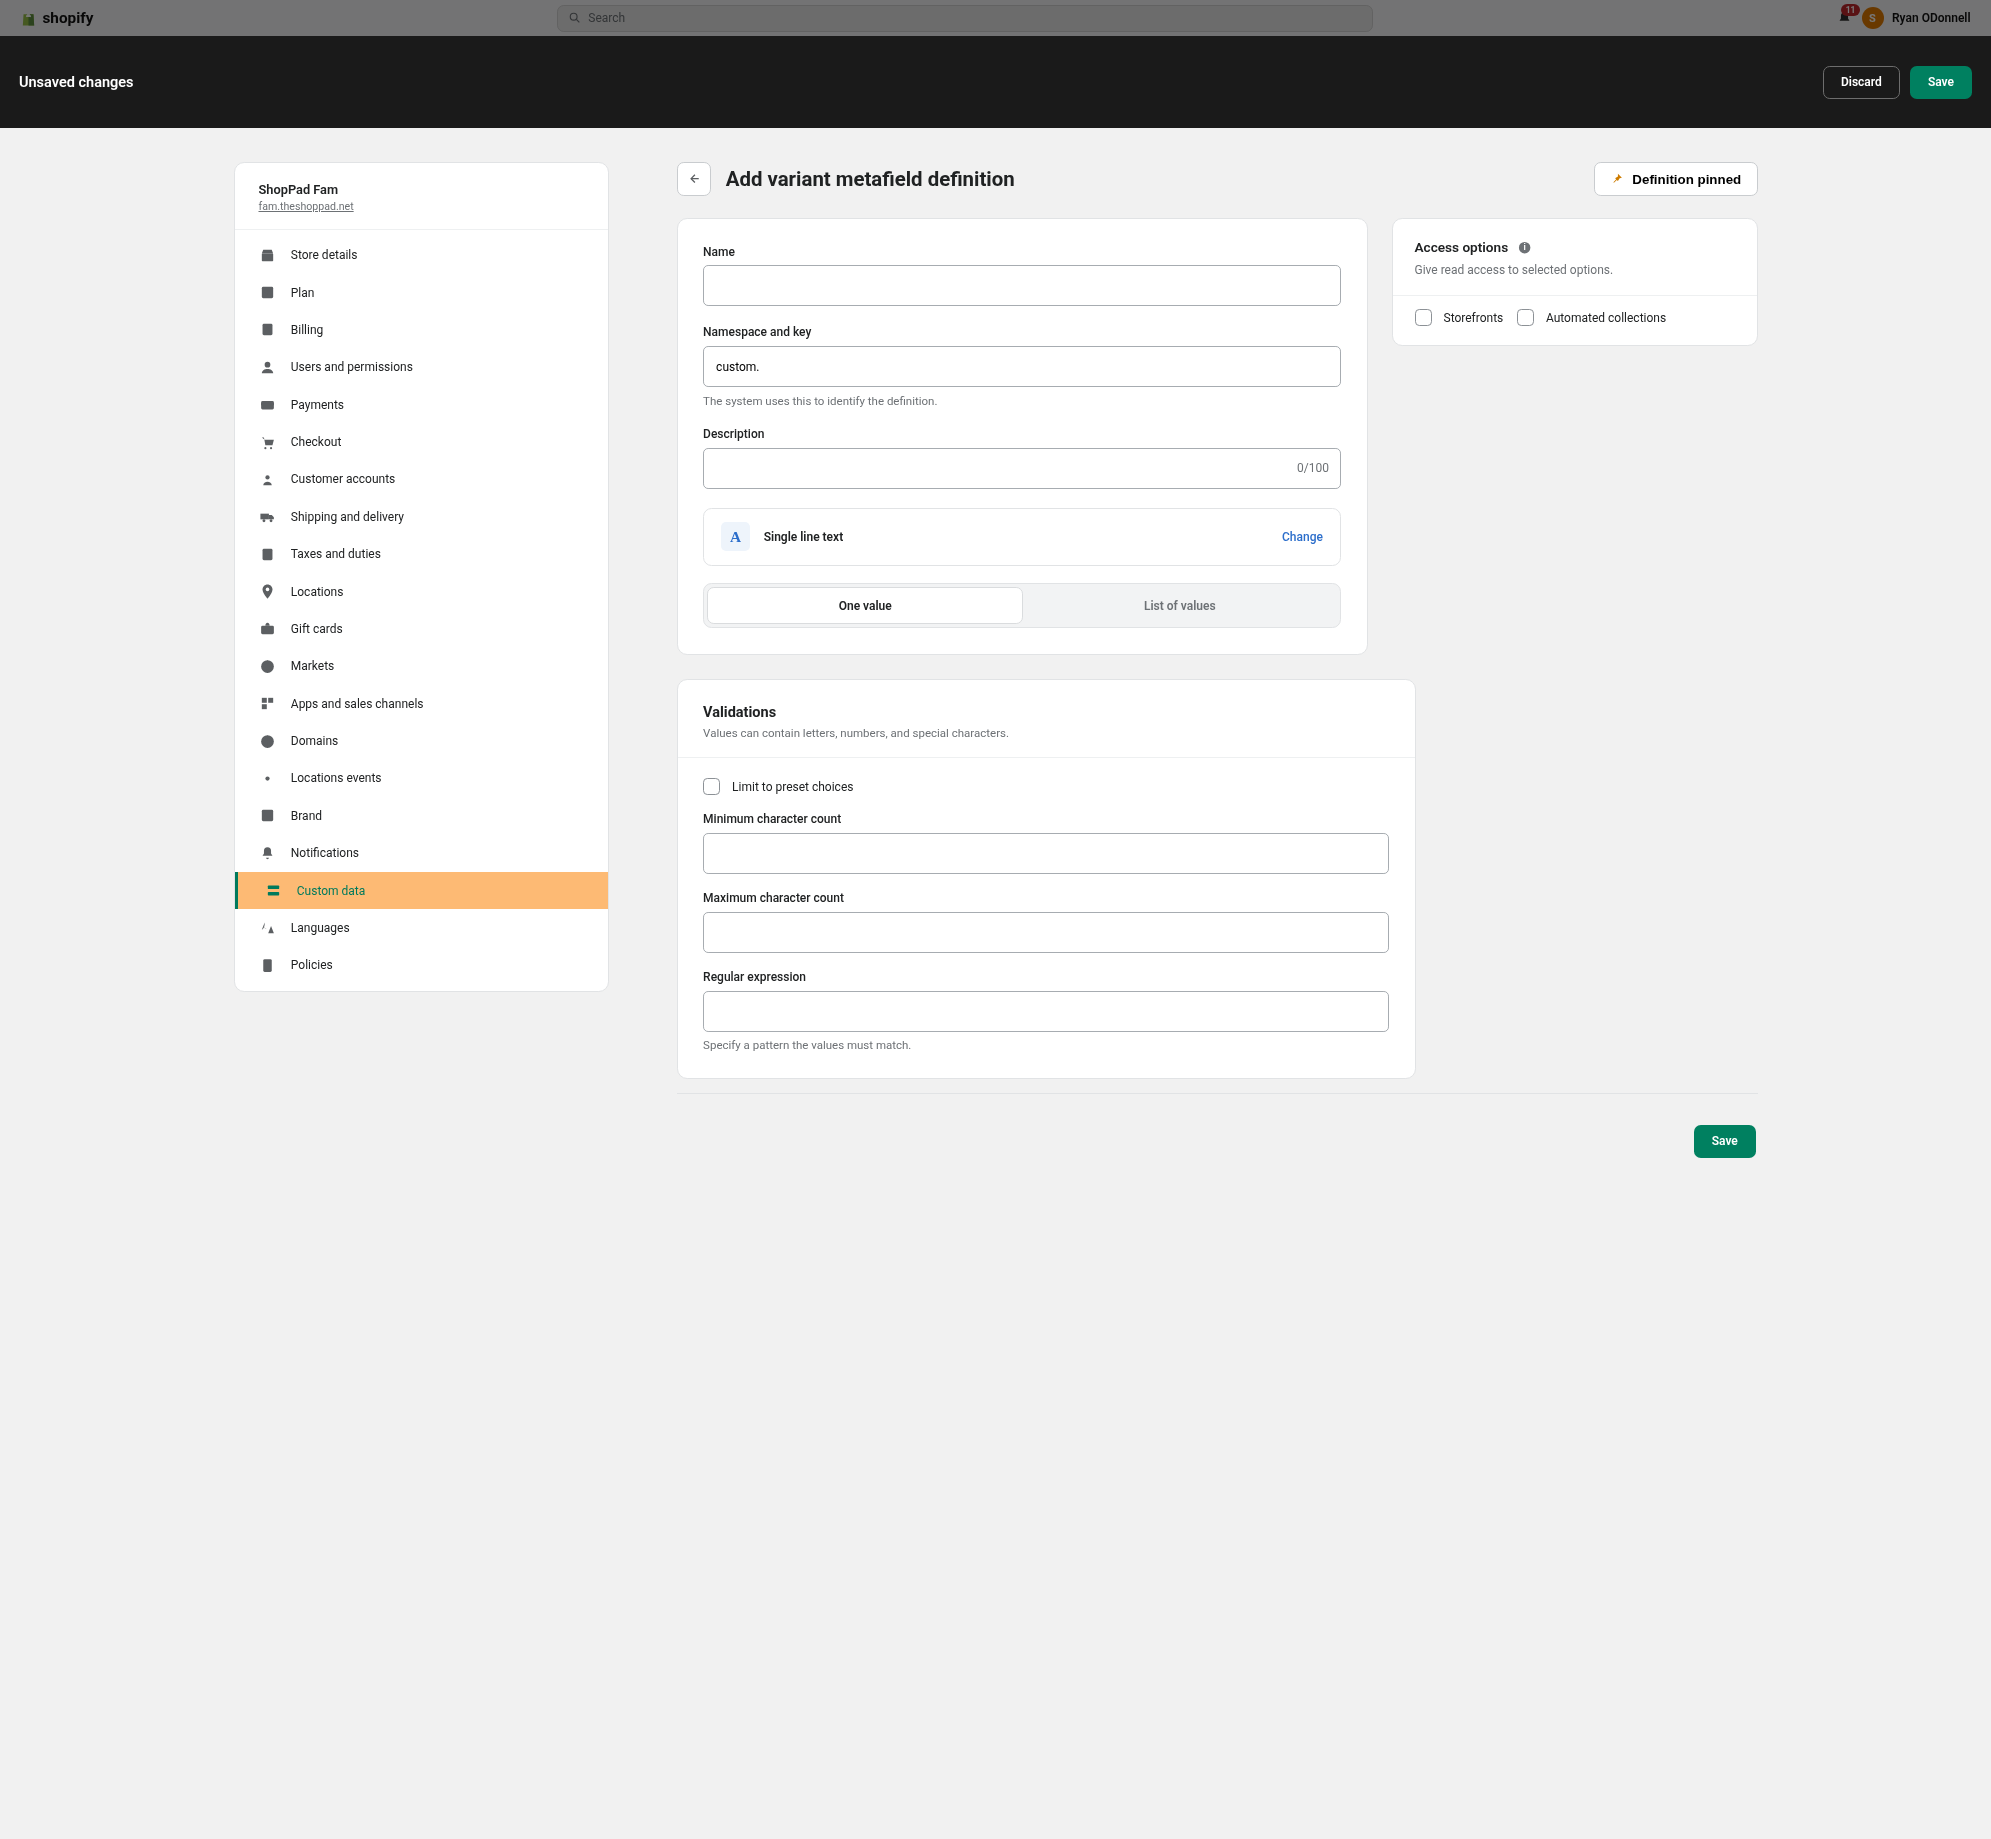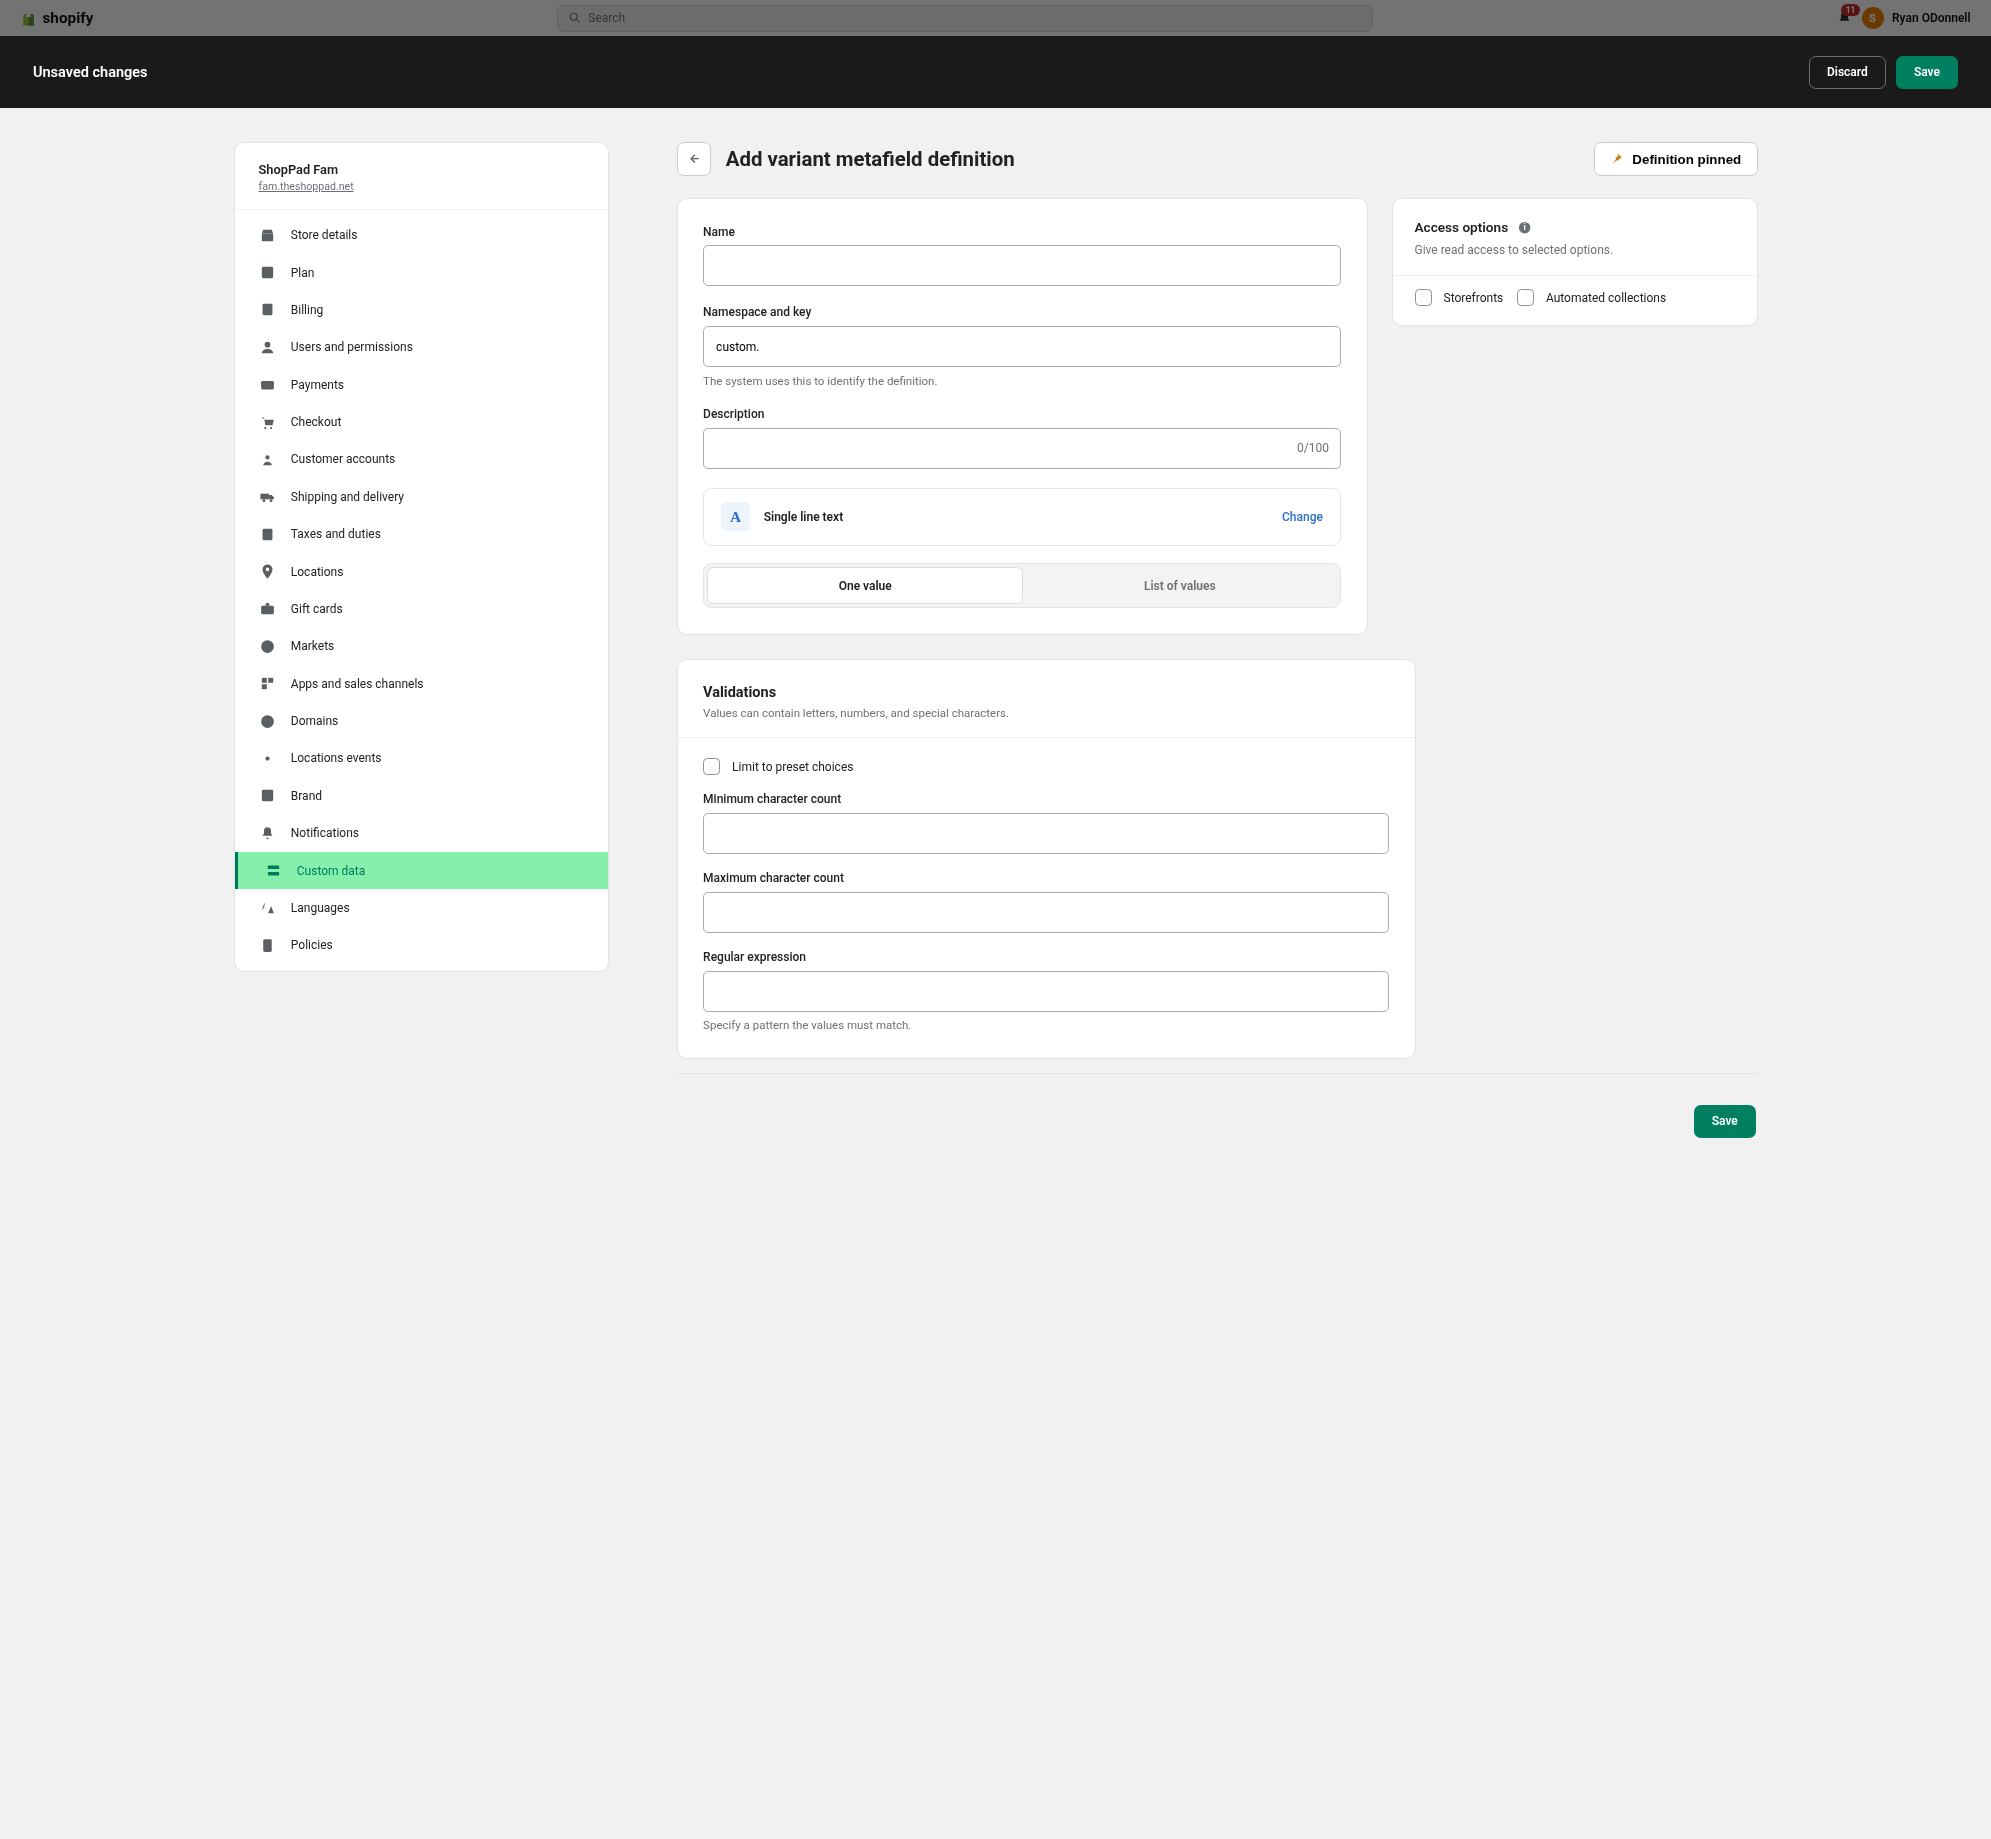--- a/index.html
+++ b/index.html
@@ -58,25 +58,25 @@
     width:22px;height:22px;border-radius:50%;
     background:#e07b00; color:#fff; font-weight:700;
     display:flex;align-items:center;justify-content:center;
     font-size:11px;
   }
 
   
   .save-bar {
     background:#1a1a1a;
     color:#fff;
-    height: 72px;
+    height: 92px;
     display:flex;
     align-items:center;
     justify-content:space-between;
-    padding: 0 33px;
+    padding: 0 19px;
   }
   .save-bar-title { font-size:14.5px; font-weight:600; }
   .save-bar-actions { display:flex; gap:10.2px; }
   .btn {
     font: inherit;
     border-radius:6.8px;
     padding: 8.5px 17px;
     cursor:pointer;
     border:0.9px solid transparent;
     font-weight:600;
@@ -125,21 +125,21 @@
     cursor:pointer;
     color:#202223;
     position:relative;
   }
   .side-item .ic{
     width:17px; height:17px; flex:0 0 17px;
     color:#5c5f62;
     display:flex;align-items:center;justify-content:center;
   }
   .side-item.active{
-    background:#86efac;
+    background:#fdba74;
     color:#007a5c;
     padding-left:30px;
   }
   .side-item.active .ic{ color:#007a5c;}
   .side-item.active::before{
     content:""; position:absolute; left:0; top:0; bottom:0; width:3.4px;
     background:#007a5c;
   }
 
   .main-col {

